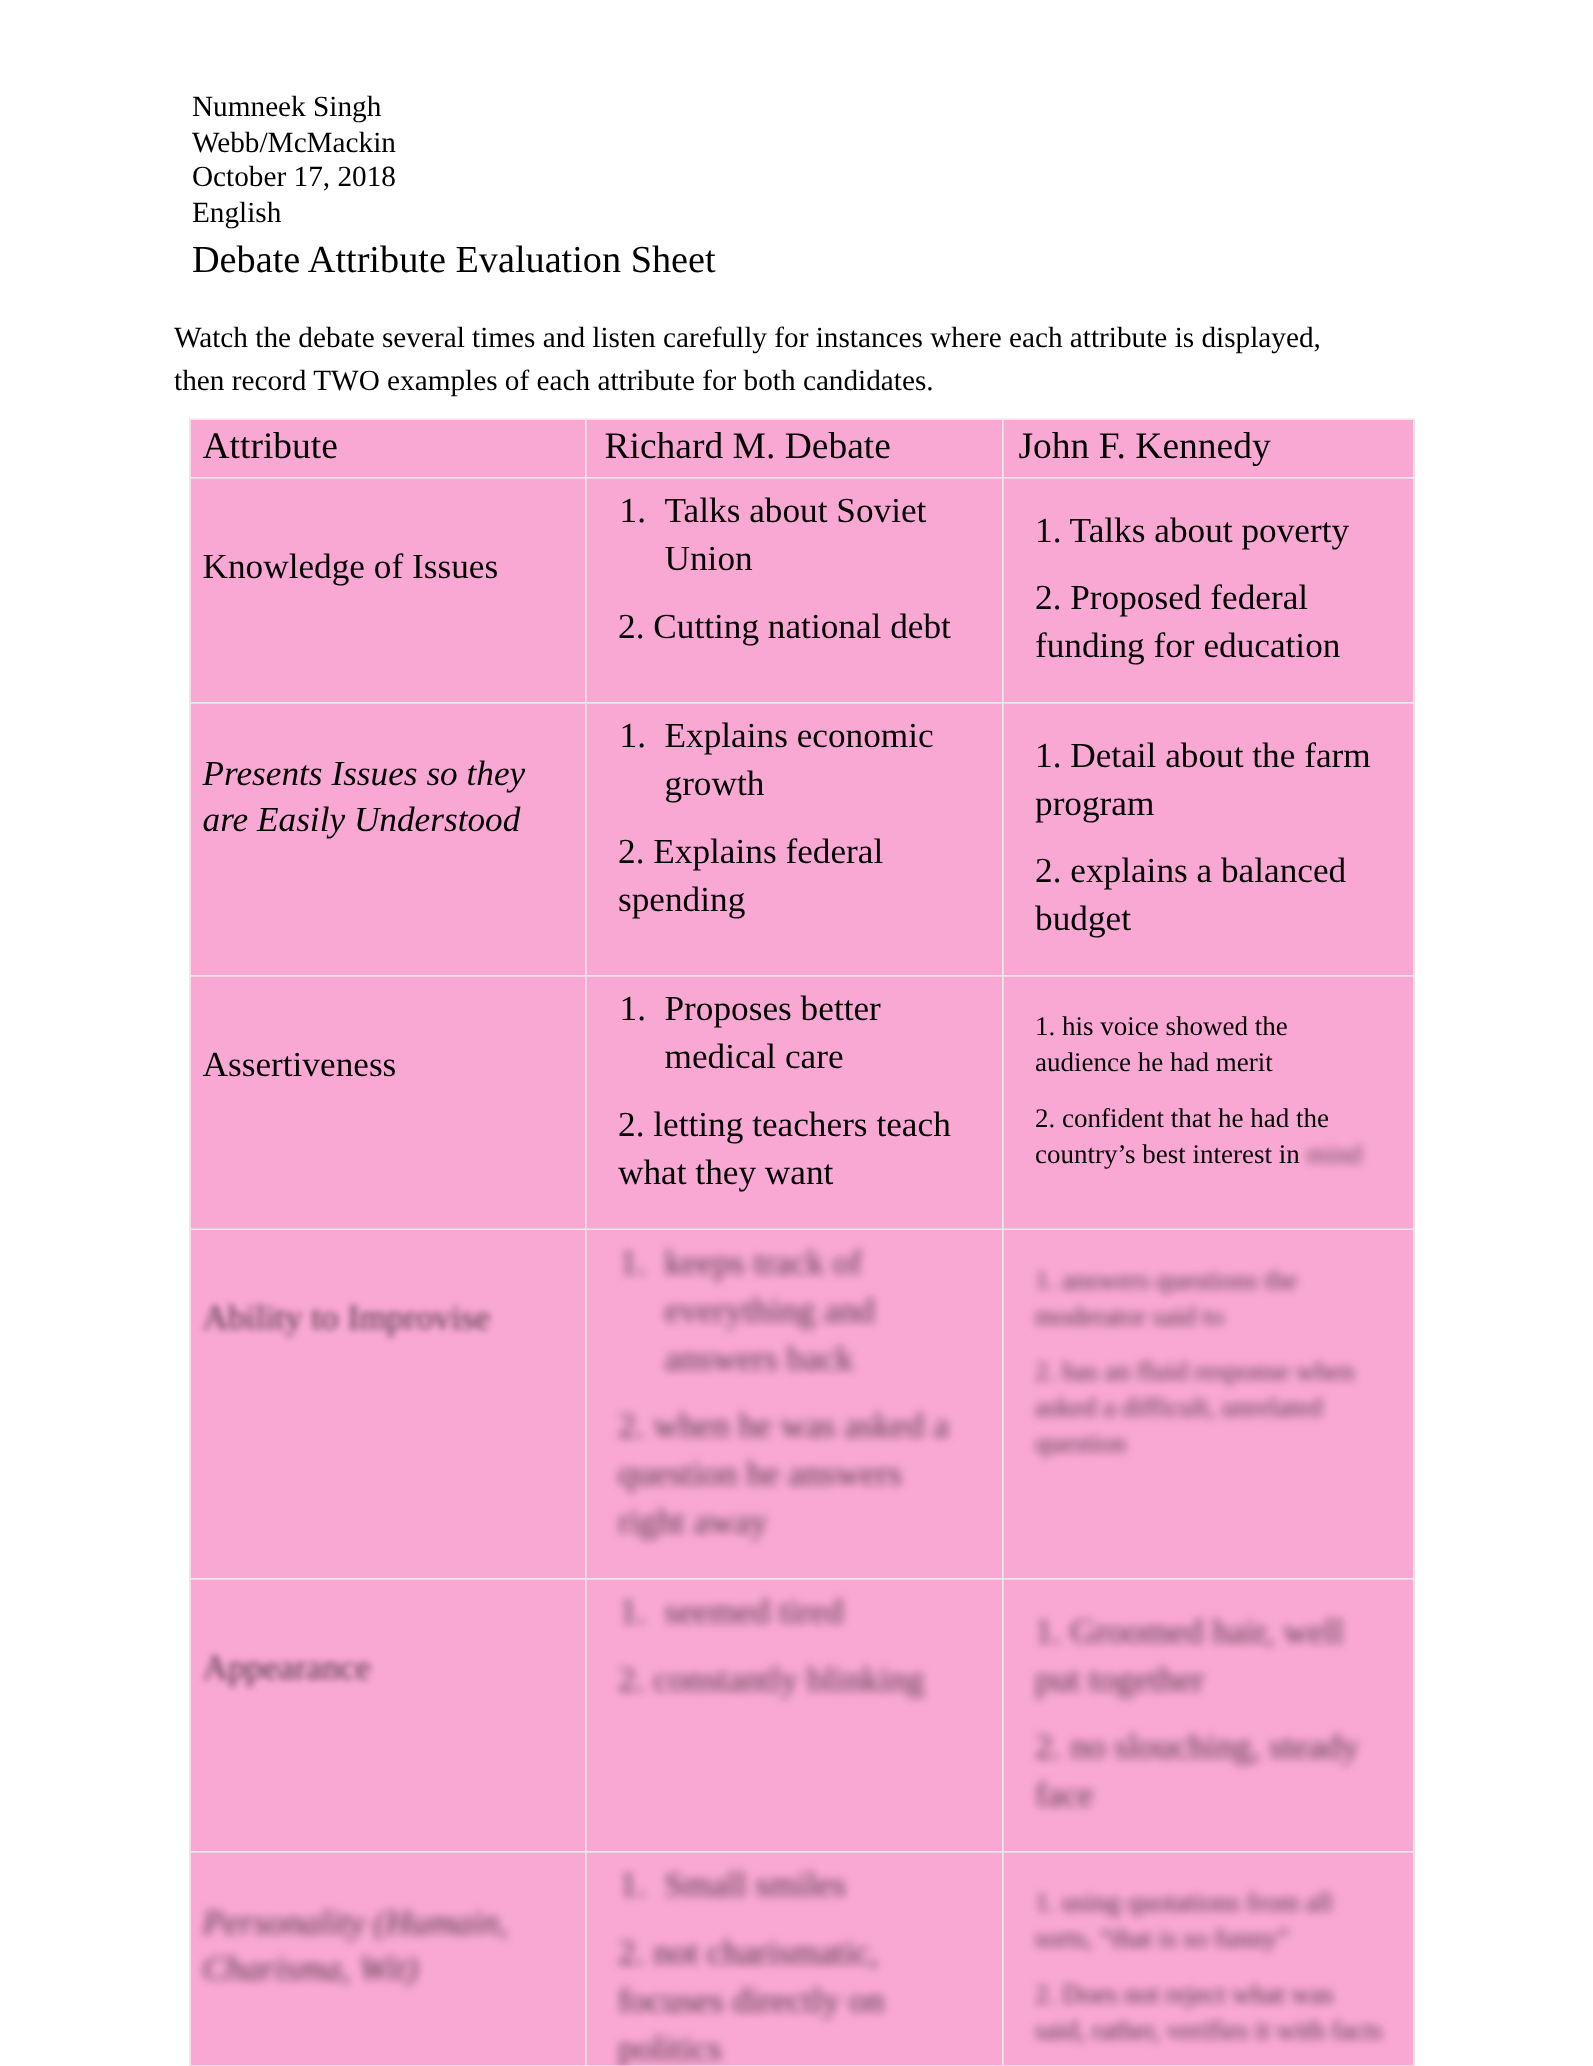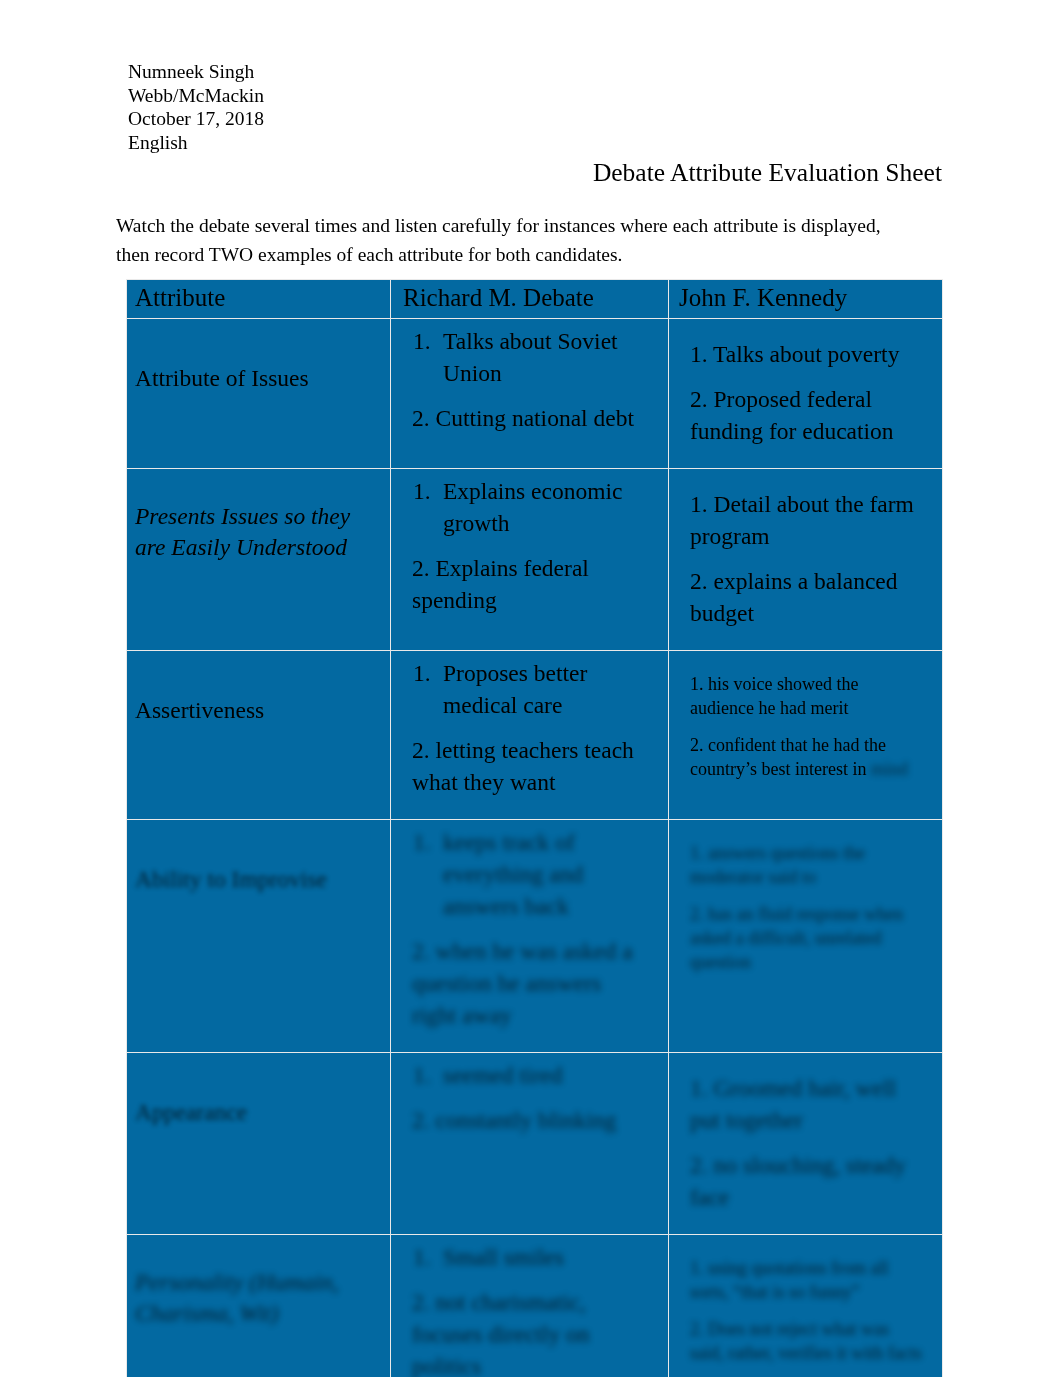--- a/index.html
+++ b/index.html
@@ -35,21 +35,21 @@
     line-height: 23.6px;
     white-space: nowrap;
   }
   .heading div { margin: 0; padding: 0; }
 
   .doc-title {
     position: absolute;
     left: 128px;
     top: 158px;
     width: 814px;
-    text-align: right;
+    text-align: left;
     font-size: 25.5px;
     line-height: 30px;
   }
 
   .instructions {
     position: absolute;
     left: 116px;
     top: 211px;
     width: 790px;
     font-size: 19.5px;
@@ -65,21 +65,21 @@
   }
   table.sheet {
     border-collapse: collapse;
     width: 816px;
     table-layout: fixed;
   }
   table.sheet td {
     border: 1px solid #e9e9e9;
     vertical-align: top;
     padding: 0;
-    background: #0369a1;
+    background: #f9a8d4;
   }
   col.c-attr { width: 264px; }
   col.c-nixon { width: 278px; }
   col.c-jfk   { width: 274px; }
 
   
   .hdr-cell { height: 38px; }
   .hdr-text {
     font-size: 25px;
     line-height: 30px;
@@ -170,21 +170,21 @@
           <td class="hdr-cell">
             <div class="hdr-text pad-nix">Richard M. Debate</div>
           </td>
           <td class="hdr-cell">
             <div class="hdr-text pad-jfk">John F. Kennedy</div>
           </td>
         </tr>
 
         <tr class="row-h-1">
           <td>
-            <div class="attr mid">Attribute of Issues</div>
+            <div class="attr mid">Knowledge of Issues</div>
           </td>
           <td>
             <div class="cand">
               <ol class="ol">
                   <li><span class="num">1.</span><span>Talks about Soviet Union</span></li>
                 </ol>
               <p class="plain">2. Cutting national debt</p>
             </div>
           </td>
           <td>

